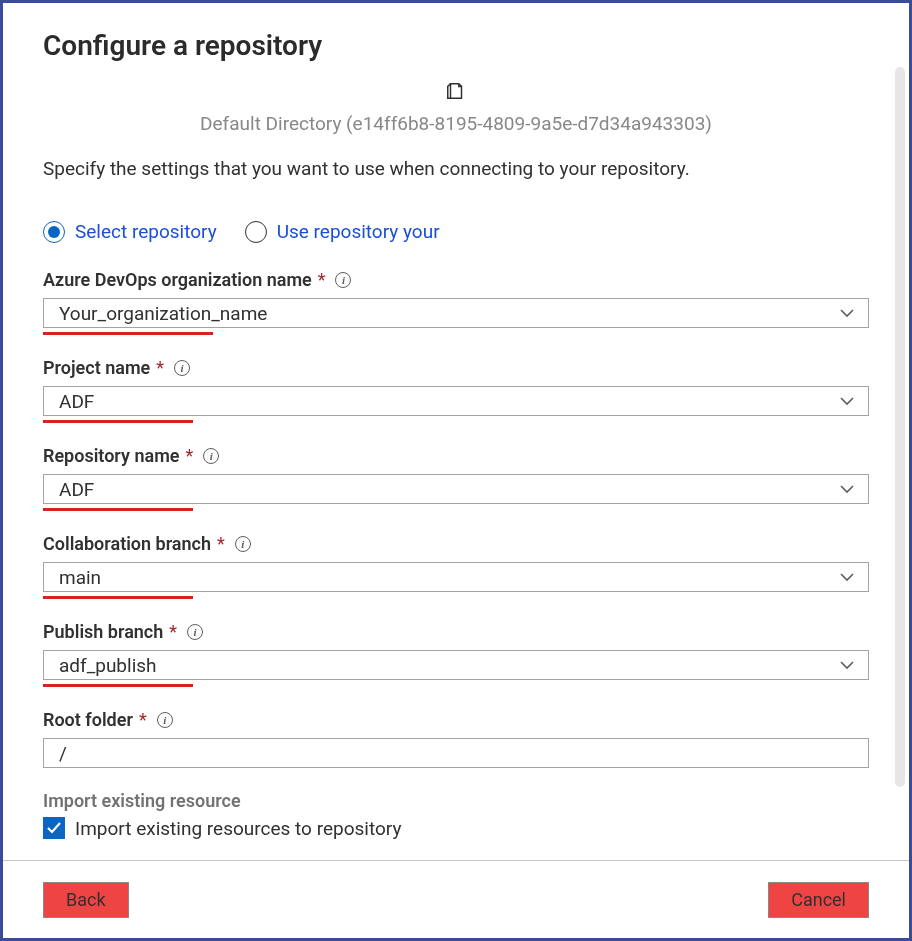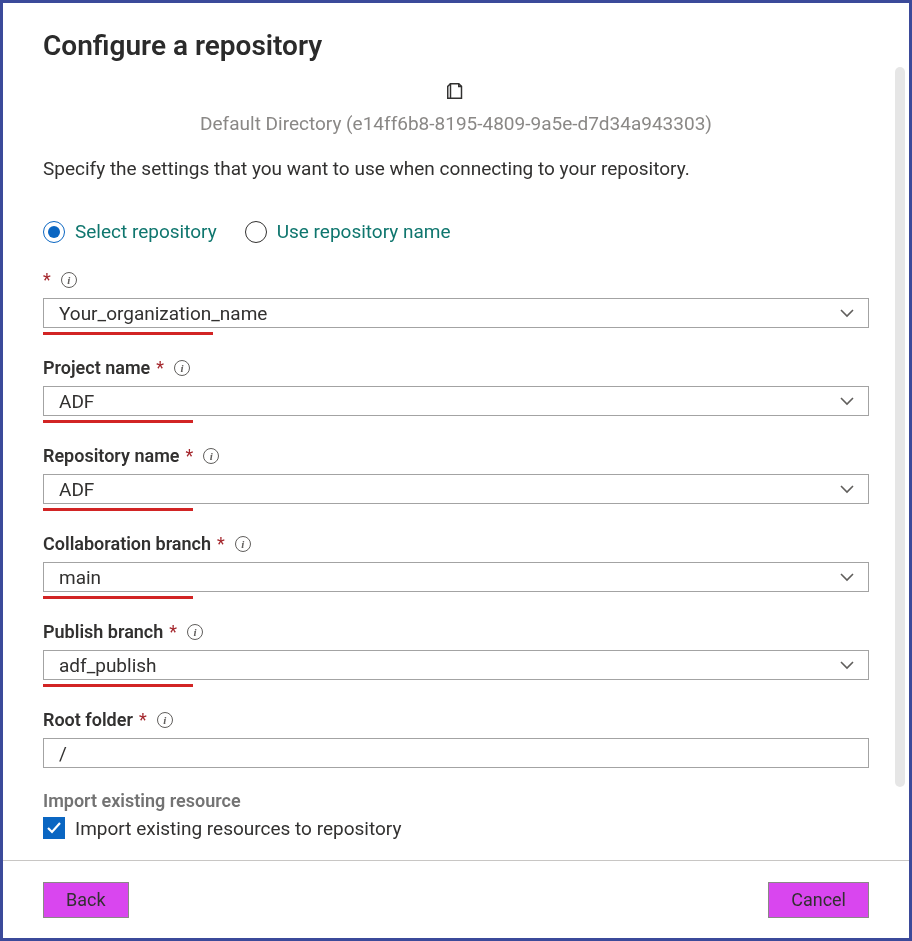--- a/index.html
+++ b/index.html
@@ -12,21 +12,21 @@
     border:3px solid #3b4a9a;
     position:relative;
   }
   .page-scroll { position:absolute; top:0; left:0; right:0; bottom:78px; overflow:hidden; padding:26px 40px 10px 40px; }
   .vscroll { position:absolute; right:4px; top:64px; width:10px; height:720px; background:#e6e6e6; border-radius:5px; }
   h1.title { font-size:28px; font-weight:600; margin:0 0 18px 0; color:#2b2b2b; }
   .crumb { display:flex; align-items:center; gap:10px; color:#8a8886; font-size:19px; margin-bottom:22px;flex-direction:column; }
   .dir-icon svg { display:block; }
   .desc { font-size:19px; color:#323130; margin-bottom:40px; }
   .radio-row { display:flex; gap:28px; align-items:center; margin-bottom:26px; }
-  .radio-opt { display:flex; align-items:center; gap:10px; font-size:19px; color:#0f766e; cursor:pointer; }
+  .radio-opt { display:flex; align-items:center; gap:10px; font-size:19px; color:#1d4ed8; cursor:pointer; }
   .radio-circle { width:22px; height:22px; border:1.5px solid #323130; border-radius:50%; display:flex; align-items:center; justify-content:center; }
   .radio-circle.sel { border-color:#0a66c2; }
   .radio-dot { width:12px; height:12px; border-radius:50%; background:#0a66c2; }
   .field { margin-bottom:22px; }
   .field-label { font-size:18px; font-weight:600; color:#323130; display:flex; align-items:center; gap:6px; margin-bottom:8px; }
   .req { color:#a4262c; font-weight:400; }
   .info-ic { width:16px; height:16px; border:1.2px solid #605e5c; border-radius:50%; display:inline-flex; align-items:center; justify-content:center; font-size:11px; font-style:italic; font-family:Georgia,serif; color:#605e5c; margin-left:4px; }
   .select-box, .text-box {
     width:100%; height:30px; border:1px solid #a3a3a3; background:#fff;
     display:flex; align-items:center; padding:0 15px; font-size:19px; color:#323130;
@@ -45,21 +45,21 @@
   .checkbox { width:22px; height:22px; background:#0a66c2; display:flex; align-items:center; justify-content:center; }
   .checkbox svg { display:block; }
   .footer {
     position:absolute; left:0; right:0; bottom:0; height:78px;
     border-top:1px solid #c8c6c4; display:flex; align-items:center;
     padding:0 40px; justify-content:space-between; background:#fff;
   }
   .footer-left { display:flex; gap:14px; align-items:center; }
   .btn { height:36px; padding:0 22px; display:inline-flex; align-items:center; justify-content:center; font-size:18px; cursor:pointer; }
   .btn-primary { background:#0a66c2; color:#fff; border:1px solid #0a66c2; }
-  .btn-secondary { background:#d946ef; color:#323130; border:1px solid #8a8886; }
+  .btn-secondary { background:#ef4444; color:#323130; border:1px solid #8a8886; }
   .apply-frame { border:4px solid #d22424; padding:4px; display:inline-flex; }
 </style>
 </head>
 <body>
 
 <div class="page-scroll">
 
   <h1 class="title">Configure a repository</h1>
 
   <div class="crumb">
@@ -77,26 +77,27 @@
 
   <div class="radio-row">
     <div class="radio-opt">
       <span class="radio-circle sel">
           <span class="radio-dot"></span>
         </span>
       <span>Select repository</span>
     </div>
     <div class="radio-opt">
       <span class="radio-circle"></span>
-      <span>Use repository name</span>
-    </div>
-  </div>
-
-  <div class="field">
-    <div class="field-label">
+      <span>Use repository your</span>
+    </div>
+  </div>
+
+  <div class="field">
+    <div class="field-label">
+      <span>Azure DevOps organization name</span>
       <span class="req">*</span>
       <span class="info-ic">i</span>
     </div>
     <div class="select-box">
       <span>Your_organization_name</span>
       <span class="chev">
         <svg width="14" height="10" viewBox="0 0 14 10">
             <path d="M1 2 L7 8 L13 2" fill="none" stroke="#605e5c" stroke-width="1.6"></path>
           </svg>
       </span>

